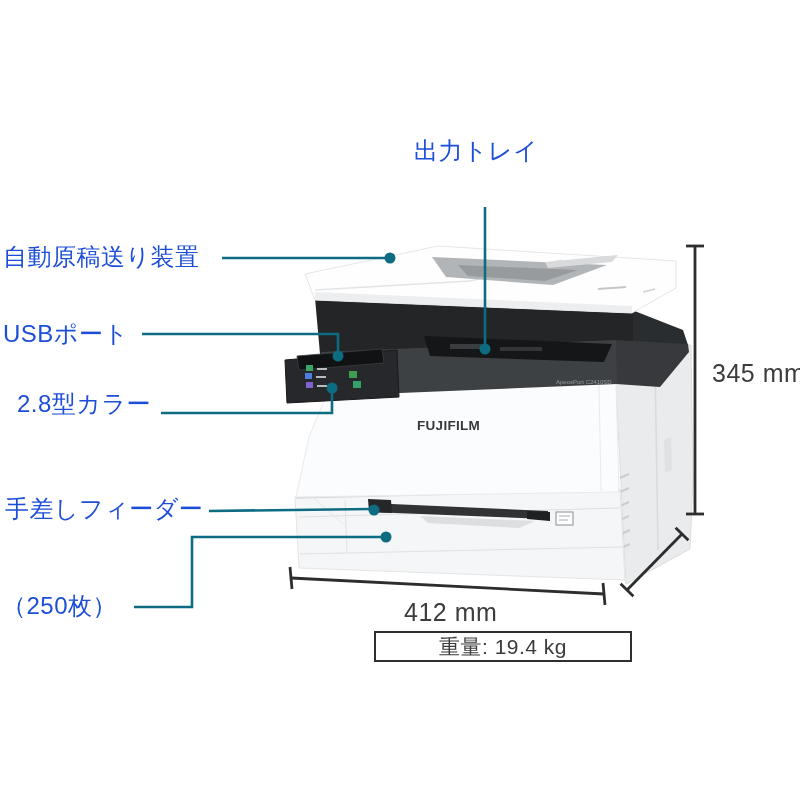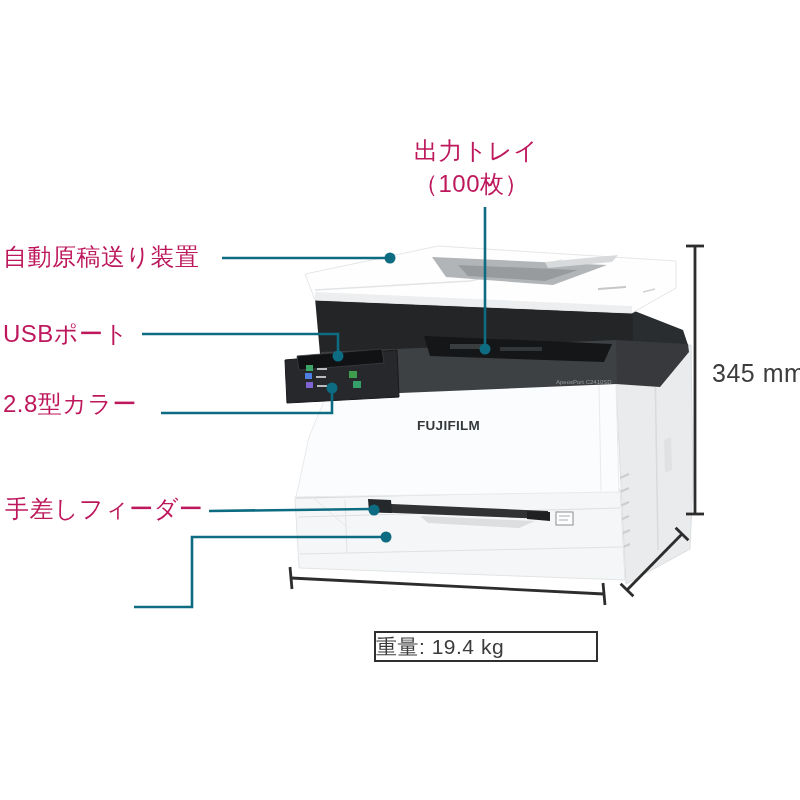--- a/index.html
+++ b/index.html
@@ -3,29 +3,29 @@
 <meta charset="utf-8">
 <style>
   html,body{margin:0;padding:0;}
   body{
     width:800px;height:800px;background:#ffffff;
     font-family:"Liberation Sans","DejaVu Sans",sans-serif;
   }
   .stage{position:relative;width:800px;height:800px;overflow:hidden;background:#ffffff;}
   .stage > svg{position:absolute;left:0;top:0;}
   .jp-label{
-    position:absolute;font-size:24px;line-height:33px;color:#be185d;
+    position:absolute;font-size:24px;line-height:33px;color:#1d4ed8;
     letter-spacing:0.5px;white-space:nowrap;
   }
   .dim-label{
     position:absolute;font-size:25px;color:#3c3c3c;white-space:nowrap;letter-spacing:0.5px;
   }
   .weight-box{
-    position:absolute;left:374px;top:631px;width:224px;height:31px;
-    border:2px solid #2f2f2f;display:flex;align-items:center;justify-content:flex-start;
+    position:absolute;left:374px;top:631px;width:258px;height:31px;
+    border:2px solid #2f2f2f;display:flex;align-items:center;justify-content:center;
     box-sizing:border-box;background:#ffffff;
   }
   .weight-box span{font-size:21px;color:#3b3b3b;letter-spacing:0.5px;white-space:nowrap;}
 </style>
 </head>
 <body>
 
 <div class="stage">
 
   <svg width="800" height="800" viewBox="0 0 800 800">
@@ -130,39 +130,40 @@
       <g>
         <line x1="291" y1="578" x2="604" y2="594"></line>
         <line x1="290" y1="567" x2="292" y2="589"></line>
         <line x1="603" y1="583" x2="605" y2="605"></line>
       </g>
     </g>
   </svg>
 
   <div class="jp-label" style="left:414px;top:134px">
     <div>出力トレイ</div>
-    <div>（100枚）</div>
   </div>
 
   <div class="jp-label" style="left:3px;top:317px">USBポート</div>
 
   <div class="jp-label" style="left:3px;top:240px">自動原稿送り装置</div>
 
-  <div class="jp-label" style="left:3px;top:387px">
+  <div class="jp-label" style="left:17px;top:387px">
     <div>2.8型カラー</div>
   </div>
 
   <div class="jp-label" style="left:5px;top:492px">
     <div>手差しフィーダー</div>
   </div>
 
   <div class="jp-label" style="left:2px;top:589px">
+    <div>（250枚）</div>
   </div>
 
   <div class="dim-label" style="left:712px;top:359px">345 mm</div>
 
 
+  <div class="dim-label" style="left:404px;top:598px">412 mm</div>
 
   <div class="weight-box">
     <span>重量: 19.4 kg</span>
   </div>
 
 </div>
 
 </body></html>

